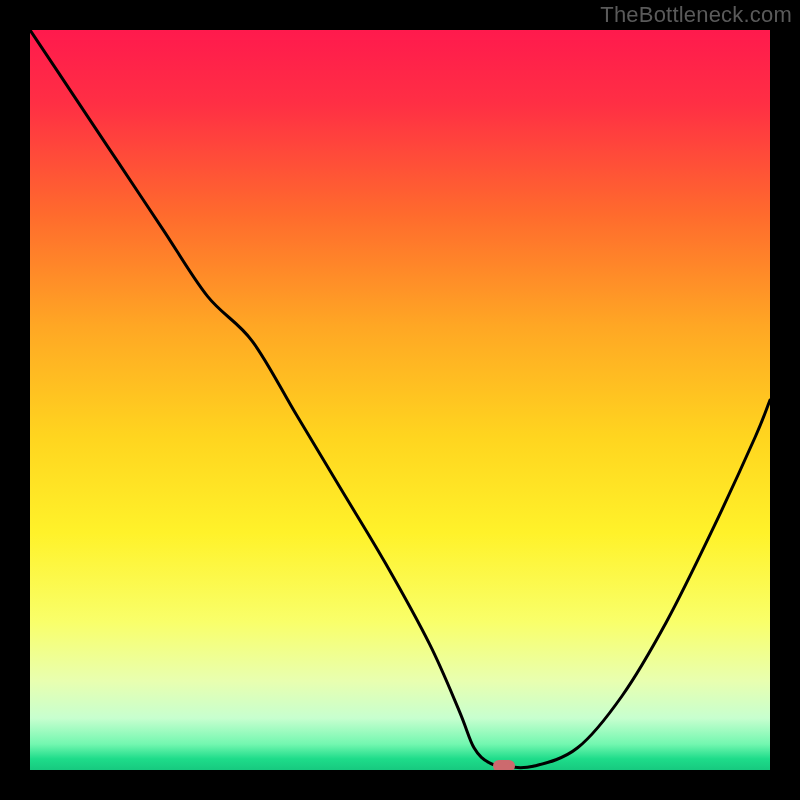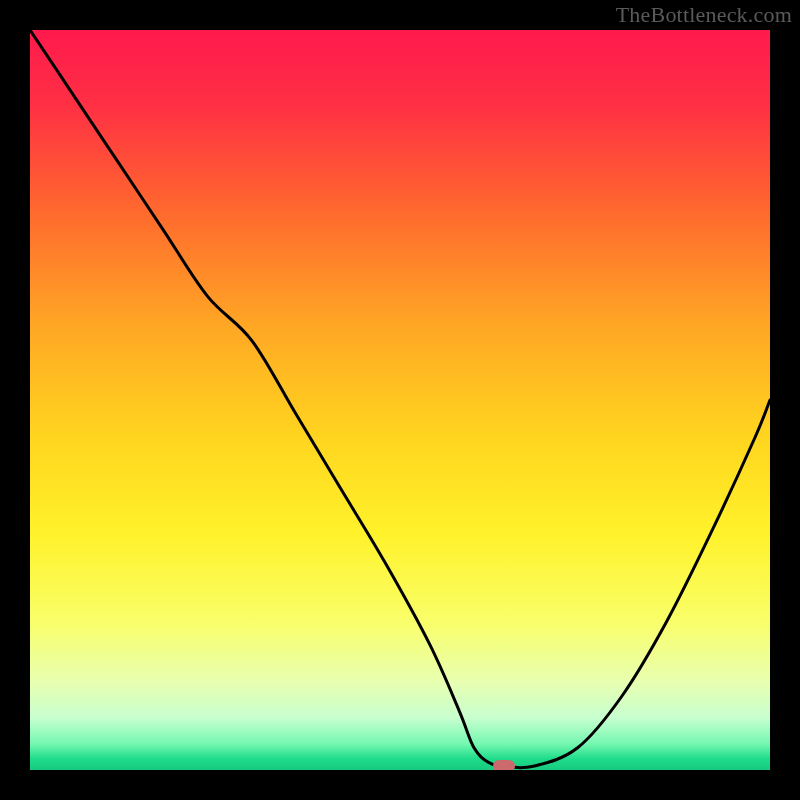--- a/index.html
+++ b/index.html
@@ -19,21 +19,20 @@
   }
   .watermark {
     position: absolute;
     top: 2px;
     right: 8px;
     color: #5a5a5a;
     font-size: 22px;
     font-weight: 500;
     letter-spacing: 0.2px;
     z-index: 5;
-    font-family: Liberation Serif, serif;
   }
   .plot {
     position: absolute;
     left: 30px;
     top: 30px;
     width: 740px;
     height: 740px;
     overflow: hidden;
   }
   .plot svg {

